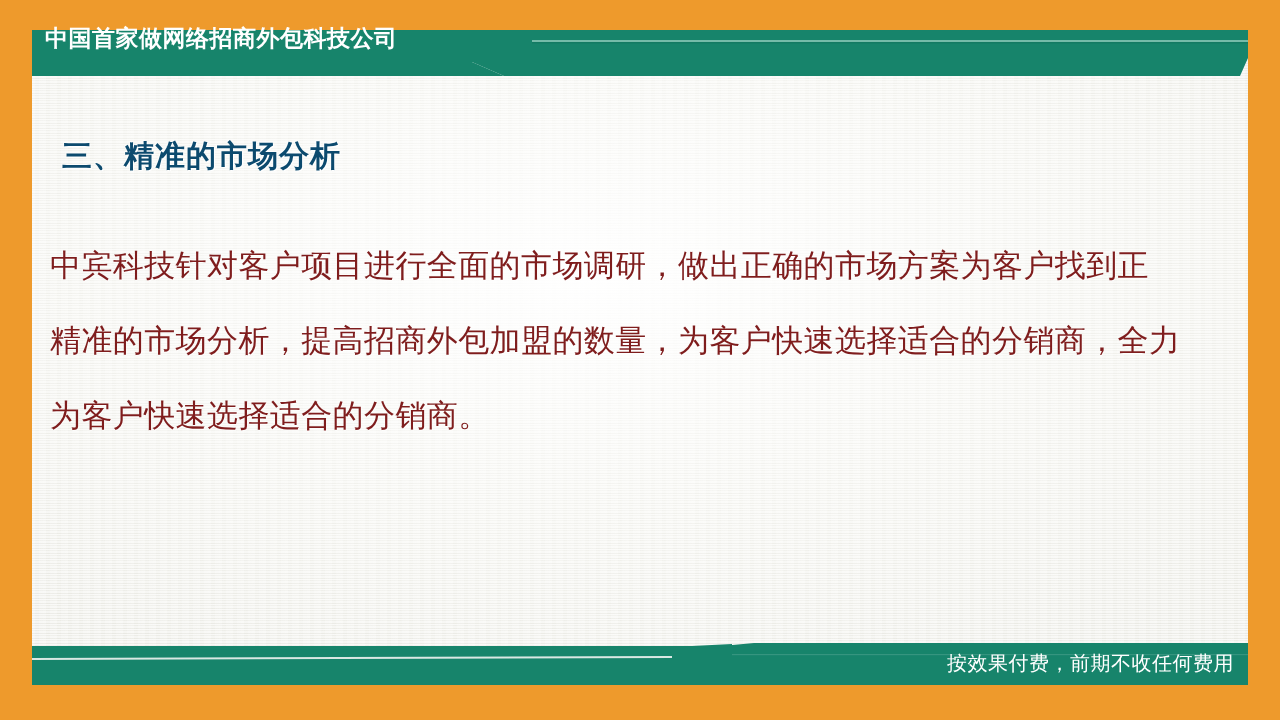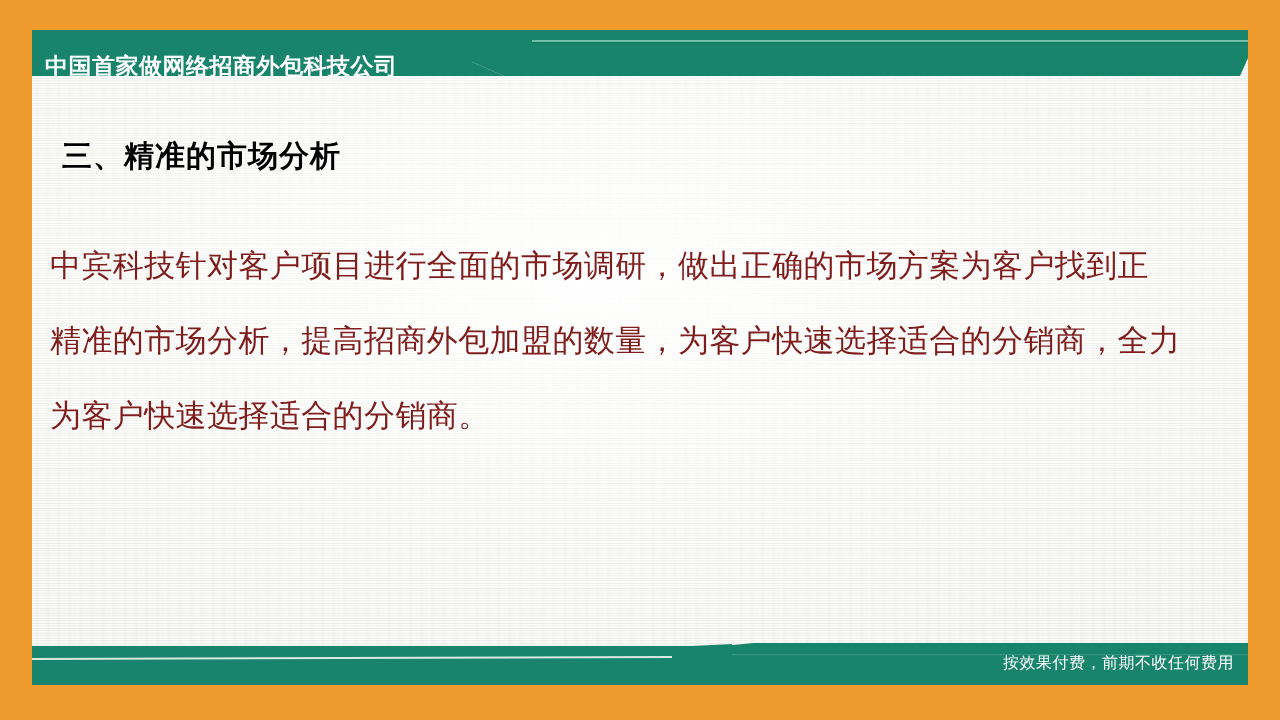--- a/index.html
+++ b/index.html
@@ -59,35 +59,35 @@
     left: 32px;
     top: 30px;
     width: 1216px;
     height: 46px;
   }
   #header-band svg { display: block; }
 
   #header-title {
     position: absolute;
     left: 45px;
-    top: 52px;
+    top: 24px;
     color: #ffffff;
     font-size: 23px;
     font-weight: bold;
     letter-spacing: 0.5px;
     line-height: 28px;
     white-space: nowrap;
   }
 
   
   #slide-heading {
     position: absolute;
     left: 62px;
     top: 136px;
-    color: #000000;
+    color: #0c4a6e;
     font-size: 30px;
     font-weight: bold;
     letter-spacing: 1px;
     line-height: 40px;
     white-space: nowrap;
     text-shadow: 1px 1px 0 rgba(255,255,255,0.95),
                  -1px -1px 0 rgba(255,255,255,0.55);
   }
 
   
@@ -115,21 +115,21 @@
     width: 1216px;
     height: 56px;
   }
   #footer-band svg { display: block; }
 
   #footer-text {
     position: absolute;
     right: 46px;
     top: 648px;
     color: #ffffff;
-    font-size: 16px;
+    font-size: 20px;
     font-weight: normal;
     letter-spacing: 0.5px;
     line-height: 30px;
     white-space: nowrap;
   }
 </style>
 </head>
 <body>
 
 <div id="slide">

